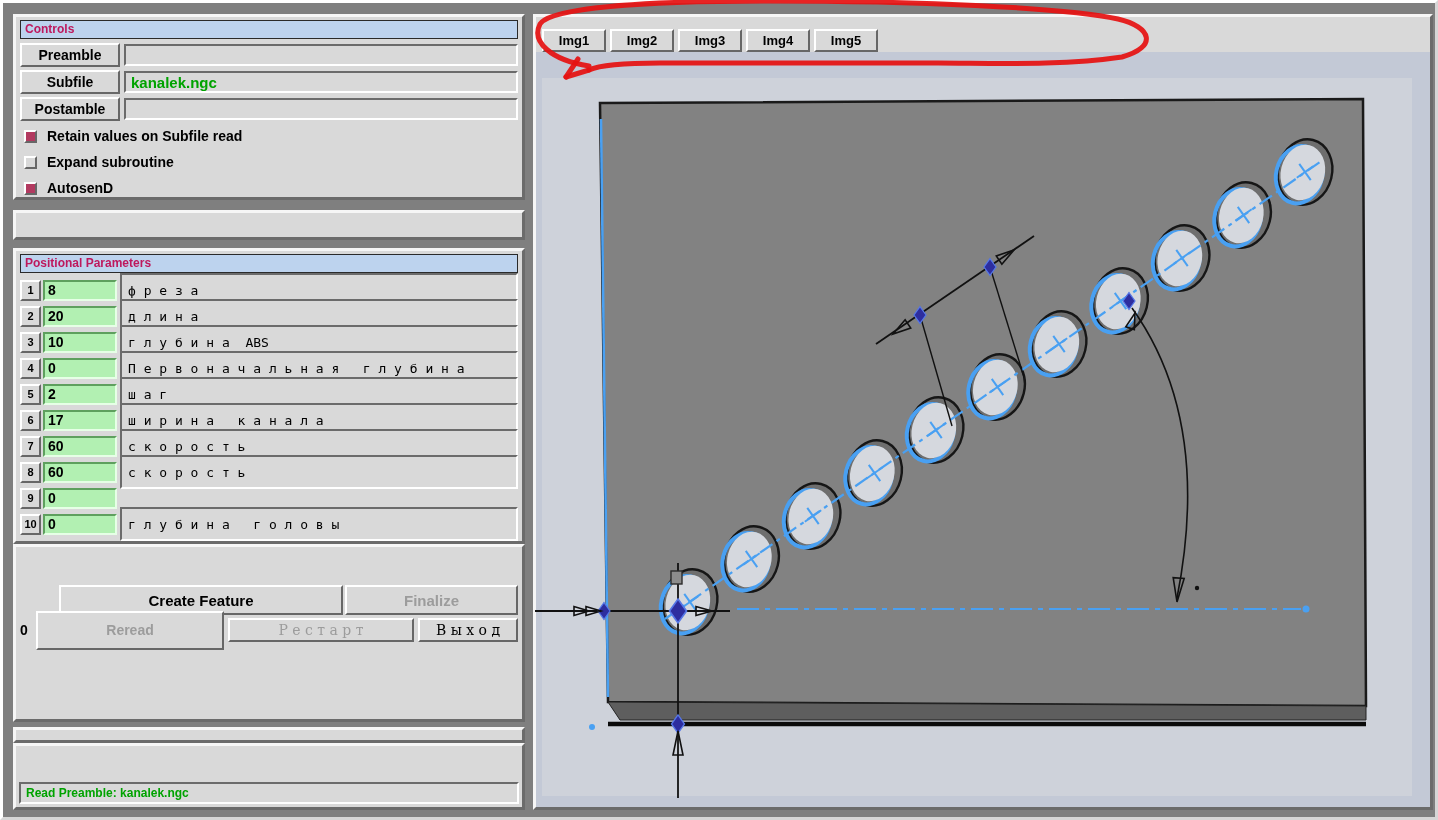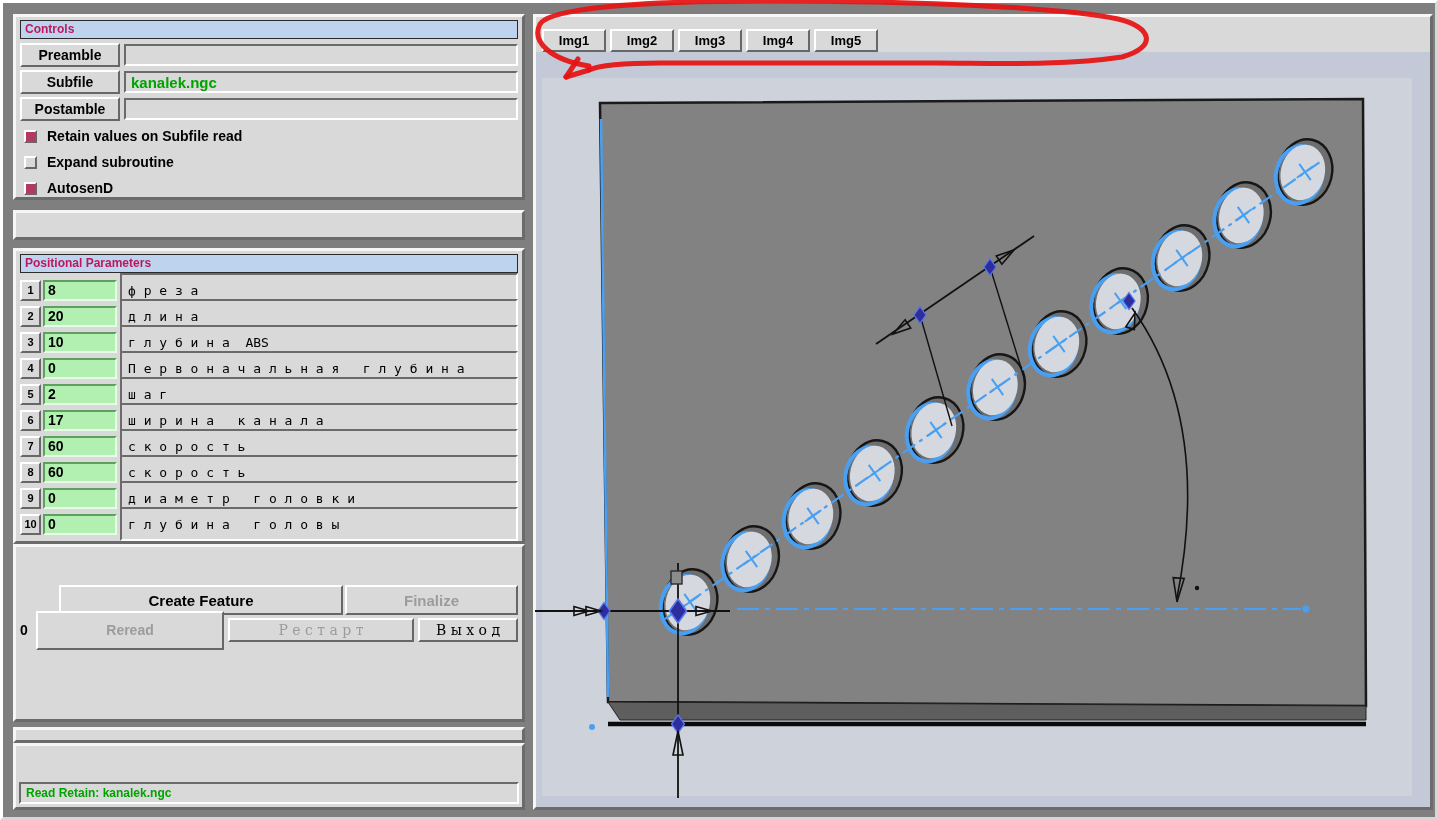--- a/index.html
+++ b/index.html
@@ -120,21 +120,20 @@
           <div class="prm-lbl sunken">с к о р о с т ь</div>
         </div>
         <div class="prm-row">
           <div class="prm-num raised">8</div>
           <div class="prm-val">60</div>
           <div class="prm-lbl sunken">с к о р о с т ь</div>
         </div>
         <div class="prm-row">
           <div class="prm-num raised">9</div>
           <div class="prm-val">0</div>
-          <div class="prm-lbl sunken">д и а м е т р   г о л о в к и</div>
         </div>
         <div class="prm-row">
           <div class="prm-num raised">10</div>
           <div class="prm-val">0</div>
           <div class="prm-lbl sunken">г л у б и н а   г о л о в ы</div>
         </div>
       </div>
 
       <div class="panel" style="height:178px;">
         <div style="height:38px;"></div>
@@ -147,21 +146,21 @@
           <div class="btn raised disabled" style="width:188px;height:39px;">Reread</div>
           <div class="btn raised disabled serif-btn" style="width:186px;height:24px;margin-left:4px;">Р е с т а р т</div>
           <div class="btn raised serif-btn" style="flex:1;height:24px;margin-left:4px;">В ы х о д</div>
         </div>
       </div>
 
       <div class="gap" style="height:5px;"></div>
       <div class="panel" style="height:16px;"></div>
 
       <div class="panel" style="flex:1;display:flex;flex-direction:column;justify-content:flex-end;">
-        <div class="statusbar sunken">Read Retain: kanalek.ngc</div>
+        <div class="statusbar sunken">Read Preamble: kanalek.ngc</div>
       </div>
     </div>
 
     <div id="right-panel">
       <div id="tab-strip">
         <div class="btn raised img-tab">Img1</div>
         <div class="btn raised img-tab">Img2</div>
         <div class="btn raised img-tab">Img3</div>
         <div class="btn raised img-tab">Img4</div>
         <div class="btn raised img-tab">Img5</div>

